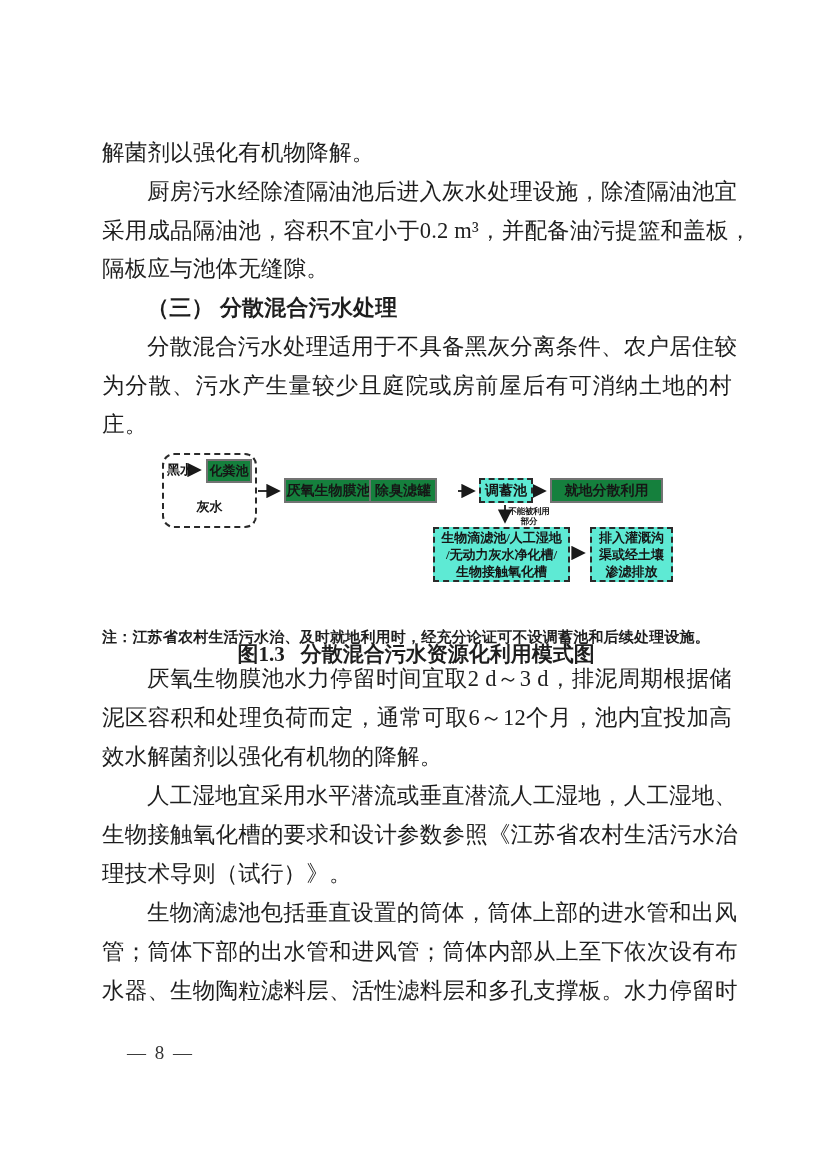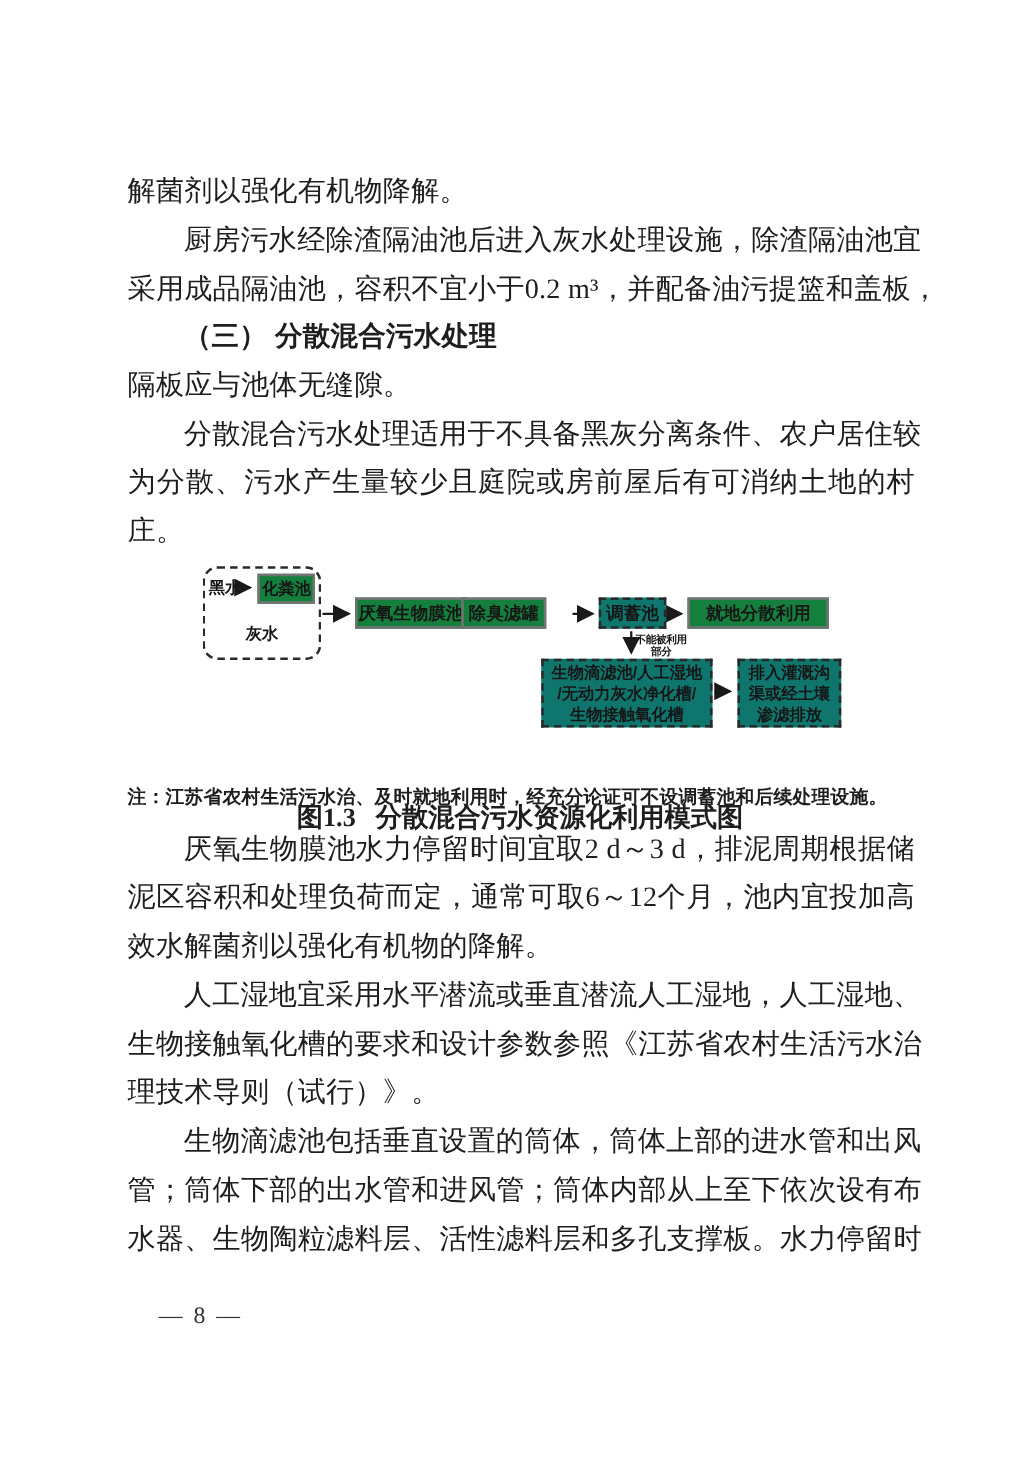--- a/index.html
+++ b/index.html
@@ -44,21 +44,22 @@
   .boxsolid{
     border:2px solid #737373;
     display:flex;align-items:center;justify-content:center;
     font-size:14px;
     background:#15803d;
   }
   .boxdash{
     border:2px dashed #2a2a2a;
     display:flex;align-items:center;justify-content:center;
     font-size:14px;
-    background:#0f766e;
+    background:#5eead4;
+    font-family:Liberation Serif, serif;
   }
   .outerdash{
     border:2px dashed #2a2a2a;
     border-radius:12px;
   }
   .freetext{font-size:13px;line-height:16px;}
   .tinytext{
     font-size:8.5px;line-height:9.5px;text-align:center;
     letter-spacing:-0.3px;
   }
@@ -89,22 +90,22 @@
 </style>
 </head>
 <body>
 
 <div class="page">
 
   <div class="textcol upper">
     <div class="bline">解菌剂以强化有机物降解。</div>
     <div class="bline indent just">厨房污水经除渣隔油池后进入灰水处理设施，除渣隔油池宜</div>
     <div class="bline just">采用成品隔油池，容积不宜小于0.2 m³，并配备油污提篮和盖板，</div>
+    <div class="bline">隔板应与池体无缝隙。</div>
     <div class="bline heading indent">（三） 分散混合污水处理</div>
-    <div class="bline">隔板应与池体无缝隙。</div>
     <div class="bline indent just">分散混合污水处理适用于不具备黑灰分离条件、农户居住较</div>
     <div class="bline just">为分散、污水产生量较少且庭院或房前屋后有可消纳土地的村</div>
     <div class="bline">庄。</div>
   </div>
 
   <div class="diagram">
 
     <svg width="826" height="150" viewBox="0 0 826 150">
       <defs>
         <marker id="ah" markerWidth="8" markerHeight="8" refX="7" refY="4" orient="auto">

